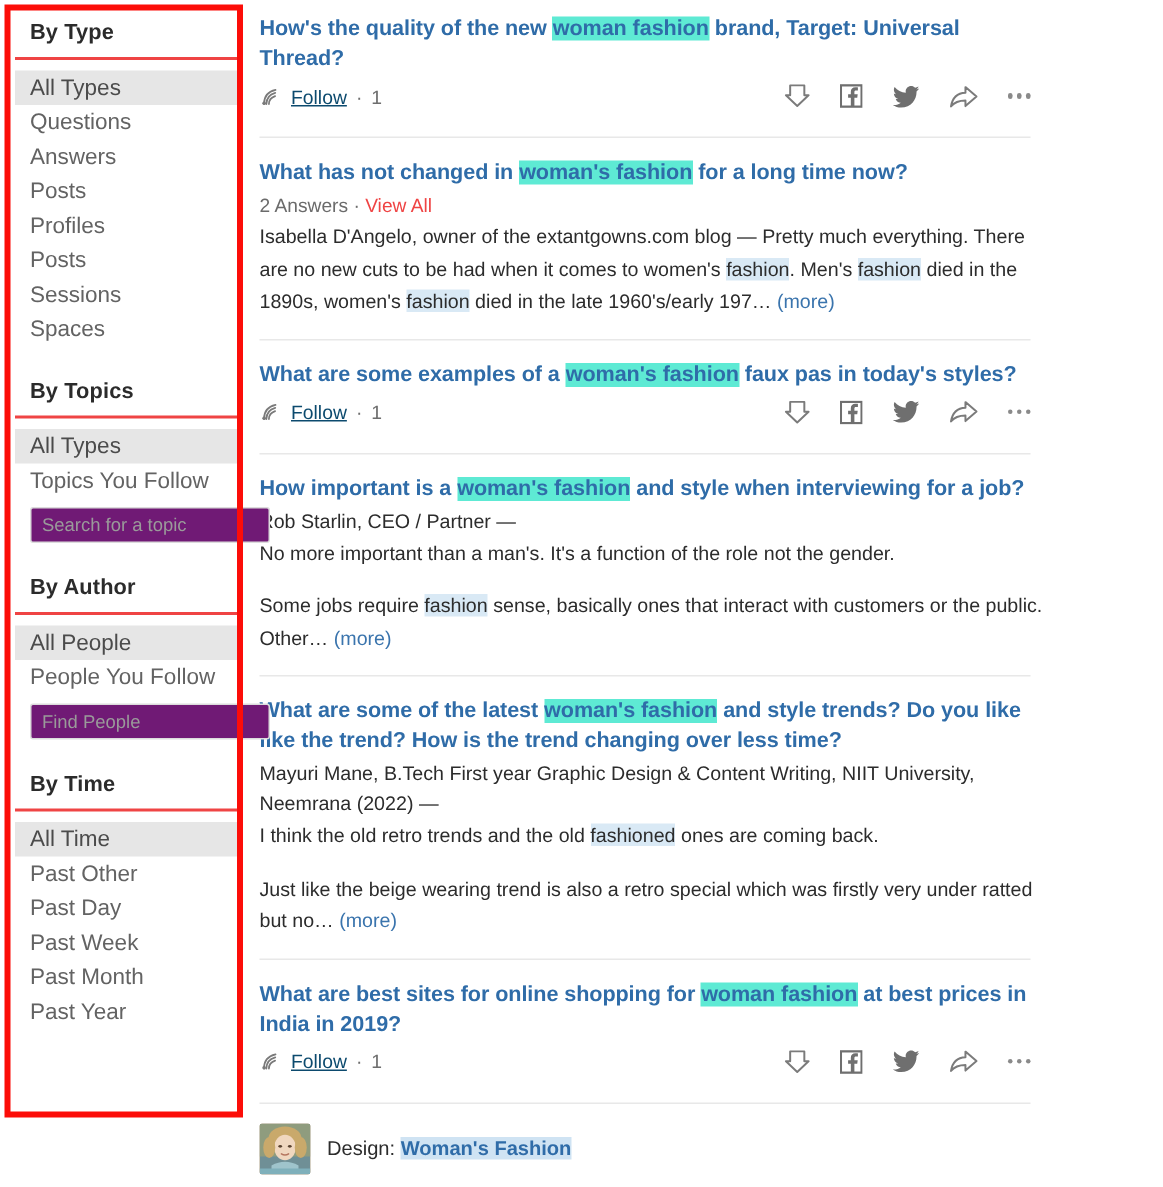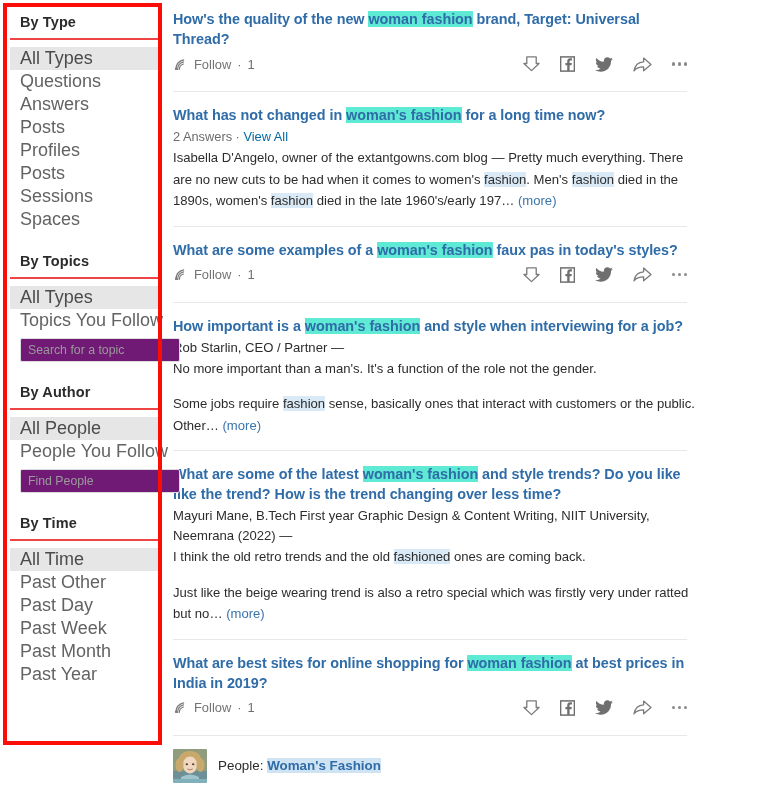--- a/index.html
+++ b/index.html
@@ -29,21 +29,21 @@
   .filter-title {
     font-size: 14.5px;
     font-weight: bold;
     color: #2b2b2b;
     padding: 2px 10px 8px 10px;
     border-bottom: 2px solid #ef4444;
     margin: 0 4px 7px 0;
     letter-spacing: .1px;
   }
   .filter-item {
-    font-size: 18px;
+    font-size: 15px;
     color: #636363;
     padding: 5px 10px 5px 10px;
     margin-right: 4px;
     line-height: 13px;
     cursor: pointer;
     white-space: nowrap;
   }
   .filter-item.selected {
     background: #e6e6e6;
     color: #4b4b4b;
@@ -99,21 +99,21 @@
     letter-spacing: -.05px;
   }
   .hl { background: #d9e9f5; }
   .q-title .hl { background: #5eead4; }
   .meta-line {
     font-size: 12.8px;
     color: #6b6b6b;
     line-height: 19px;
     margin-bottom: 1px;
   }
-  .meta-line .vall { color: #0369a1; cursor: pointer; }
+  .meta-line .vall { color: #ef4444; cursor: pointer; }
   .ans-credit {
     font-size: 13.1px;
     color: #2c2c2c;
     line-height: 20px;
   }
   .ans-body {
     font-size: 13.1px;
     color: #2c2c2c;
     line-height: 21.5px;
   }
@@ -130,21 +130,21 @@
     margin-top: 2px;
   }
   .follow-btn {
     display: flex;
     align-items: center;
     gap: 6px;
     cursor: pointer;
     font-size: 12.9px;
     color: #5c5c5c;
   }
-  .follow-btn .lbl { color: #737373; }
+  .follow-btn .lbl { color: #0c4a6e; text-decoration: underline; }
   .follow-btn .cnt { color: #6e6e6e; }
   .spacer { flex: 1 1 auto; }
   .act-icons {
     display: flex;
     align-items: center;
     gap: 20px;
   }
   .act-ic { cursor: pointer; display: block; }
   .dots {
     display: flex; gap: 2.5px; align-items: center; cursor: pointer;
@@ -360,18 +360,18 @@
               <ellipse cx="17" cy="10" rx="11" ry="8" fill="#c9a96b"></ellipse>
               <ellipse cx="17" cy="16" rx="7.2" ry="8.5" fill="#f0d7bf"></ellipse>
               <ellipse cx="6.5" cy="16" rx="4" ry="7" fill="#c9a96b"></ellipse>
               <ellipse cx="27.5" cy="16" rx="4" ry="7" fill="#c9a96b"></ellipse>
               <ellipse cx="13.8" cy="15.2" rx="1.25" ry="0.95" fill="#5a4330"></ellipse>
               <ellipse cx="20.2" cy="15.2" rx="1.25" ry="0.95" fill="#5a4330"></ellipse>
               <path d="M14.6 20.2 q2.4 1.6 4.8 0" stroke="#b5765f" stroke-width="1" fill="none" stroke-linecap="round"></path>
               <path d="M8 28 q9 -5 18 0 v6 H8 z" fill="#9fc4cc"></path>
               <rect x="0" y="30" width="34" height="4" fill="#7fb0bb"></rect>
             </svg></span>
-          <span class="topic-label"><span>People: </span><span class="topic-name">Woman's Fashion</span></span>
+          <span class="topic-label"><span>Design: </span><span class="topic-name">Woman's Fashion</span></span>
         </div>
       </div>
     </div>
 
 </div>
 
 </body></html>

